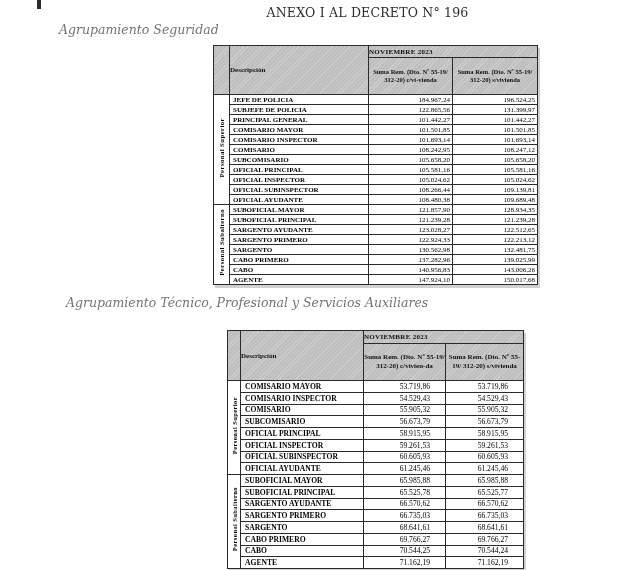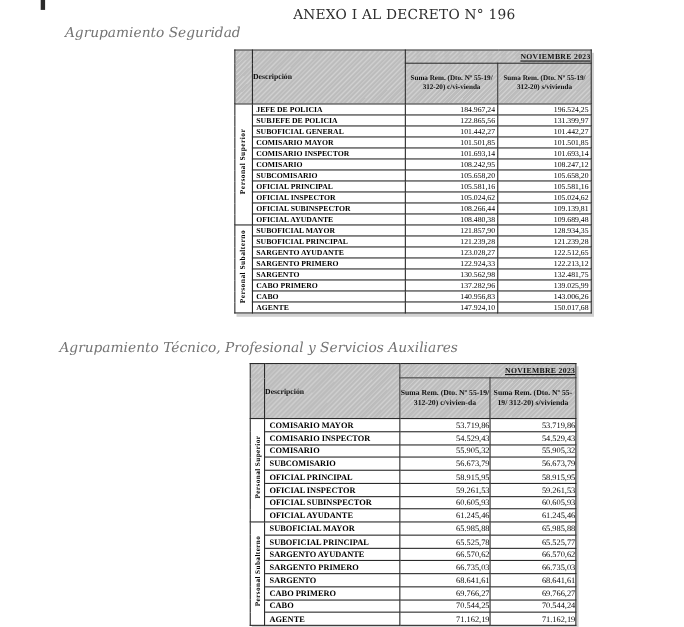--- a/index.html
+++ b/index.html
@@ -10,51 +10,51 @@
   .scan-mark { position:absolute; left:37px; top:0; width:4px; height:9px; background:#2b2b2b; }
   .title {
     position:absolute; top:5px; left:115px; width:505px; text-align:center;
     font-family:"DejaVu Serif", serif; font-size:12.5px; color:#2e2e2e; letter-spacing:0.2px;
   }
   .subtitle {
     position:absolute; font-family:"DejaVu Serif", serif; font-style:italic;
     font-size:12.5px; color:#737373;
   }
   .s1 { left:59px; top:22px; }
-  .s2 { left:54px; top:295px;margin-top:13px; }
+  .s2 { left:66px; top:295px; }
 
   table.doc-table {
     position:absolute; border-collapse:collapse; table-layout:fixed;
     background:#fff; border:1.5px solid #000;
     box-shadow:2px 3px 0 rgba(0,0,0,0.18);
   }
   .doc-table th, .doc-table td { border:1px solid #2a2a2a; padding:0; overflow:hidden; }
   .t1 { left:213px; top:45px; width:324px; }
   .t2 { left:227px; top:330px; width:296px; }
 
   thead th {
     background-color:#c6c6c6;
     background-image:repeating-linear-gradient(135deg, rgba(255,255,255,.18) 0 1px, rgba(0,0,0,.05) 1px 3px);
     font-weight:bold; color:#111; vertical-align:middle;
   }
   .t1 .period-row { height:12px; }
   .t2 .period-row { height:13px; }
   .t1 .cols-row { height:37px; }
   .t2 .cols-row { height:37px;margin-left:12px; }
-  .period { text-align:right; font-size:7px; letter-spacing:0.3px;text-decoration:underline; }
+  .period { text-align:left; font-size:7px; letter-spacing:0.3px; }
   .desc-head { text-align:left; font-size:7px; }
   .colh { text-align:center; font-size:6.5px; line-height:8px; padding:1px 3px; }
   .t2 .colh { font-size:7px; line-height:9px; }
 
   .t1 tbody tr { height:10px; }
   .t2 tbody tr { height:11.75px; }
   td.desc { font-weight:bold; font-size:7px; padding-left:3px; white-space:nowrap; color:#000;font-family:Liberation Serif, serif; }
   td.num  { text-align:right; font-size:7px; padding-right:2px; white-space:nowrap; color:#000; }
   .t2 td.desc, .t2 td.num { font-size:7.6px; padding-left:4px; }
-  .t2 td.num { padding-right:0; }
+  .t2 td.num { padding-right:15px; }
 
   td.group-cell { text-align:center; vertical-align:middle; background:#fff; }
   .vert {
     display:inline-block; writing-mode:vertical-rl; transform:rotate(180deg);
     font-weight:bold; font-size:6.8px; letter-spacing:0.4px; white-space:nowrap; color:#000;
   }
   .t2 .vert { font-size:6.5px; }
 </style>
 </head>
 <body>
@@ -90,21 +90,21 @@
           <td class="desc">JEFE DE POLICIA</td>
           <td class="num">184.967,24</td>
           <td class="num">196.524,25</td>
         </tr>
         <tr>
           <td class="desc">SUBJEFE DE POLICIA</td>
           <td class="num">122.865,56</td>
           <td class="num">131.399,97</td>
         </tr>
         <tr>
-          <td class="desc">SUBOFICIAL GENERAL</td>
+          <td class="desc">PRINCIPAL GENERAL</td>
           <td class="num">101.442,27</td>
           <td class="num">101.442,27</td>
         </tr>
         <tr>
           <td class="desc">COMISARIO MAYOR</td>
           <td class="num">101.501,85</td>
           <td class="num">101.501,85</td>
         </tr>
         <tr>
           <td class="desc">COMISARIO INSPECTOR</td>

